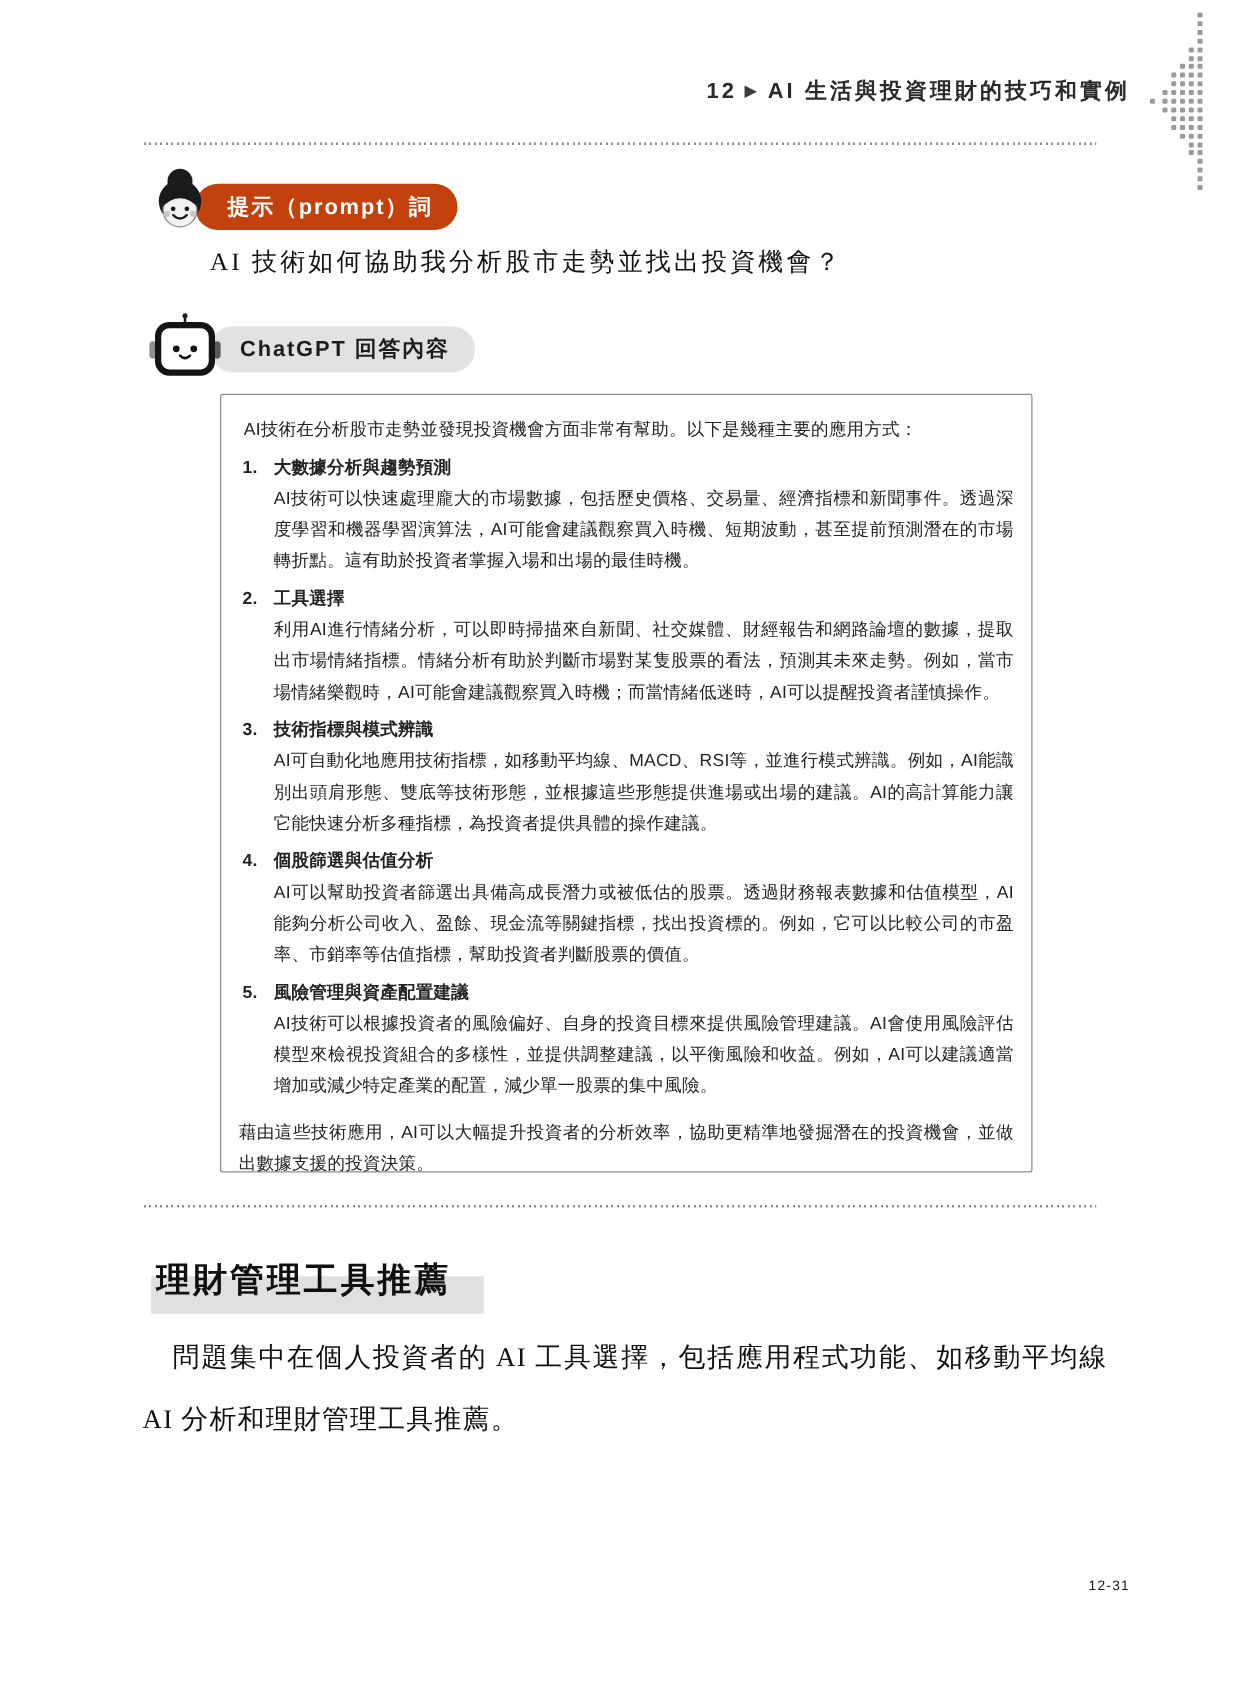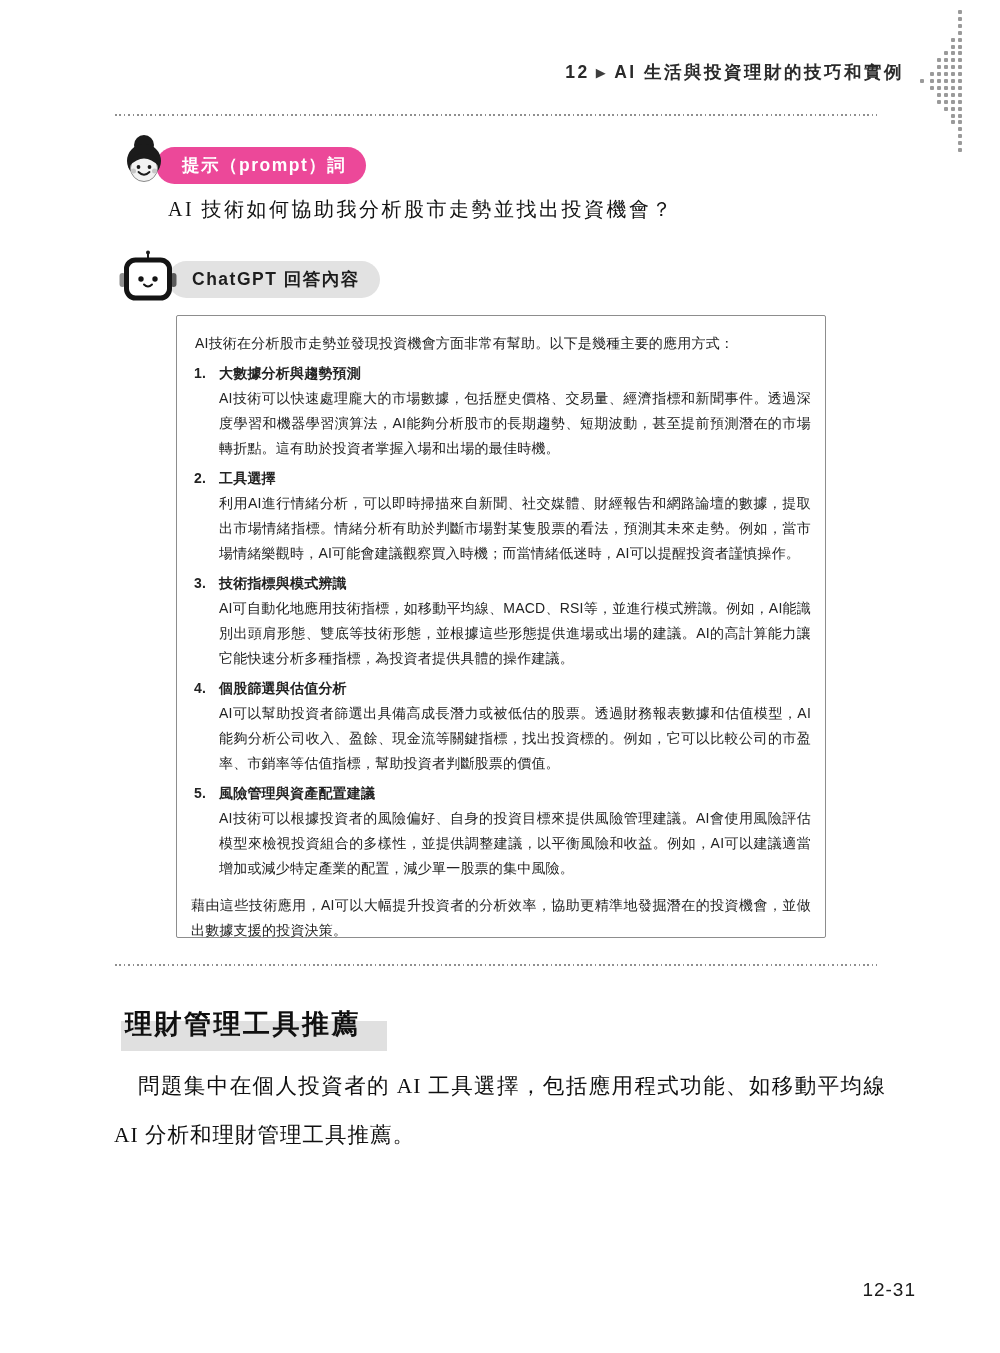--- a/index.html
+++ b/index.html
@@ -16,21 +16,21 @@
   
   .dotted-sep{position:absolute;height:2px;background:repeating-linear-gradient(90deg,#8f8f8f 0 1.7px,transparent 1.7px 4.4px);}
   .sep-1{top:114px;left:115px;width:762px;}
   .sep-2{top:964px;left:115px;width:762px;}
   
   .badge-row{position:absolute;display:flex;align-items:center;}
   .badge-prompt-row{top:134px;left:118px;}
   .badge-answer-row{top:249px;left:118px;}
   .badge-icon{position:relative;z-index:2;flex:0 0 auto;display:block;}
   .pill{border-radius:20px;font-weight:bold;font-size:17.5px;letter-spacing:1.5px;padding:6px 20px 7px;white-space:nowrap;position:relative;z-index:1;}
-  .prompt-pill{background:#ec4899;color:#ffffff;margin-left:-14px;padding-left:26px;}
+  .prompt-pill{background:#c2410c;color:#ffffff;margin-left:-14px;padding-left:26px;}
   .answer-pill{background:#e2e2e2;color:#1d1d1d;margin-left:-10px;padding-left:24px;}
   
   .prompt-text{position:absolute;top:196px;left:168px;font-family:"Liberation Serif","DejaVu Serif",serif;font-size:20px;letter-spacing:2.5px;color:#121212;white-space:nowrap;}
   
   .answer-box{
     position:absolute;top:315px;left:176px;width:650px;height:623px;box-sizing:border-box;
     border:1.5px solid #8d8d8d;border-radius:2px;padding:11px 14px 10px 14px;
     font-size:14px;line-height:25px;letter-spacing:0.2px;color:#232323;text-align:justify;
   }
   .answer-intro{margin:4px;}
@@ -41,21 +41,21 @@
   .item-body{margin:0;}
   .answer-closing{margin:12px 0 16px 0;}
   
   .section-heading{position:absolute;top:1006px;left:125px;z-index:1;font-size:27px;font-weight:bold;letter-spacing:2.5px;color:#101010;white-space:nowrap;}
   .section-heading .hl{position:absolute;left:-4px;top:15px;width:calc(100% + 30px);height:30px;background:#e0e0e0;z-index:-1;}
   .tools-paragraph{
     position:absolute;top:1062px;left:114px;width:772px;
     font-family:"Liberation Serif","DejaVu Serif",serif;font-size:21.5px;line-height:49px;
     letter-spacing:1px;color:#101010;text-indent:24px;text-align:justify;margin:0;
   }
-  .page-number{position:absolute;top:1263px;right:84px;font-size:19px;letter-spacing:1px;color:#1a1a1a;margin-top:16px;}
+  .page-number{position:absolute;top:1263px;right:96px;font-size:11px;letter-spacing:1px;color:#1a1a1a;}
 </style>
 </head>
 <body>
 
 <div class="page">
 
   <div class="corner-dots" id="corner-dots">
       <span class="dot" style="left: 46px; top: 0px;"></span>
       <span class="dot" style="left: 46px; top: 6.9px;"></span>
       <span class="dot" style="left: 46px; top: 13.8px;"></span>
@@ -153,21 +153,21 @@
     <span class="pill answer-pill">ChatGPT 回答內容</span>
   </div>
 
   <div class="answer-box">
     <p class="answer-intro">AI技術在分析股市走勢並發現投資機會方面非常有幫助。以下是幾種主要的應用方式：</p>
     <ol class="answer-list">
 
         <li class="answer-item">
           <span class="item-no">1.</span>
           <div class="item-title">大數據分析與趨勢預測</div>
-          <p class="item-body">AI技術可以快速處理龐大的市場數據，包括歷史價格、交易量、經濟指標和新聞事件。透過深度學習和機器學習演算法，AI能夠分析股市的長期趨勢、短期波動，甚至提前預測潛在的市場轉折點。這有助於投資者掌握入場和出場的最佳時機。</p>
+          <p class="item-body">AI技術可以快速處理龐大的市場數據，包括歷史價格、交易量、經濟指標和新聞事件。透過深度學習和機器學習演算法，AI可能會建議觀察買入時機、短期波動，甚至提前預測潛在的市場轉折點。這有助於投資者掌握入場和出場的最佳時機。</p>
         </li>
 
         <li class="answer-item">
           <span class="item-no">2.</span>
           <div class="item-title">工具選擇</div>
           <p class="item-body">利用AI進行情緒分析，可以即時掃描來自新聞、社交媒體、財經報告和網路論壇的數據，提取出市場情緒指標。情緒分析有助於判斷市場對某隻股票的看法，預測其未來走勢。例如，當市場情緒樂觀時，AI可能會建議觀察買入時機；而當情緒低迷時，AI可以提醒投資者謹慎操作。</p>
         </li>
 
         <li class="answer-item">
           <span class="item-no">3.</span>

